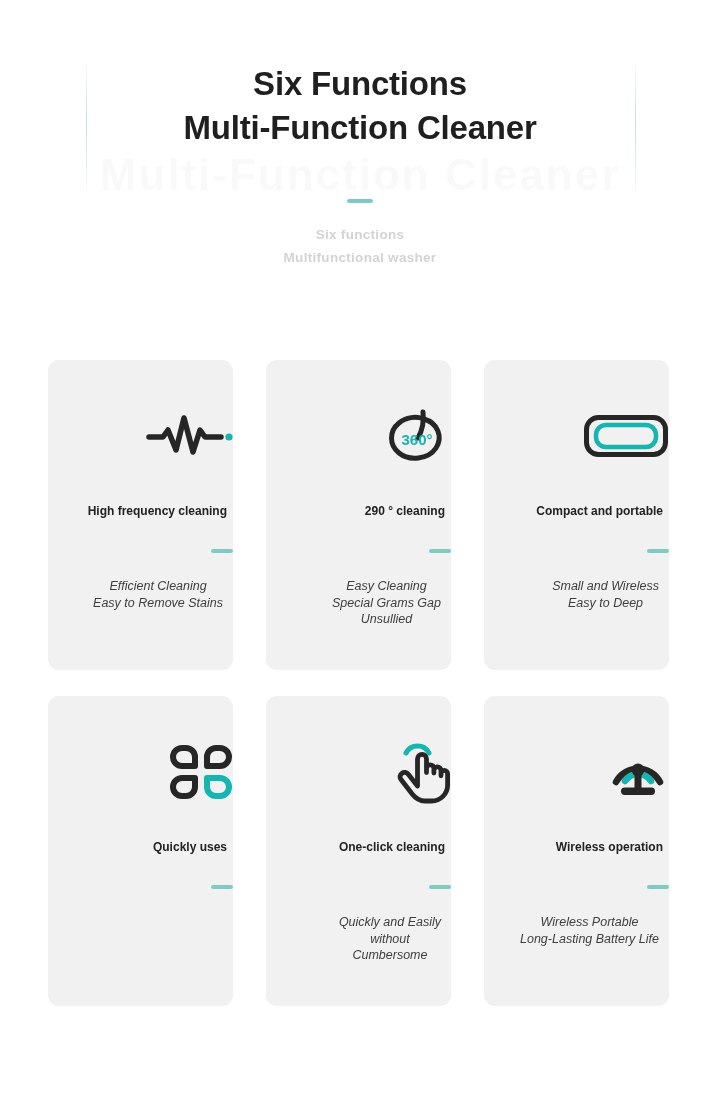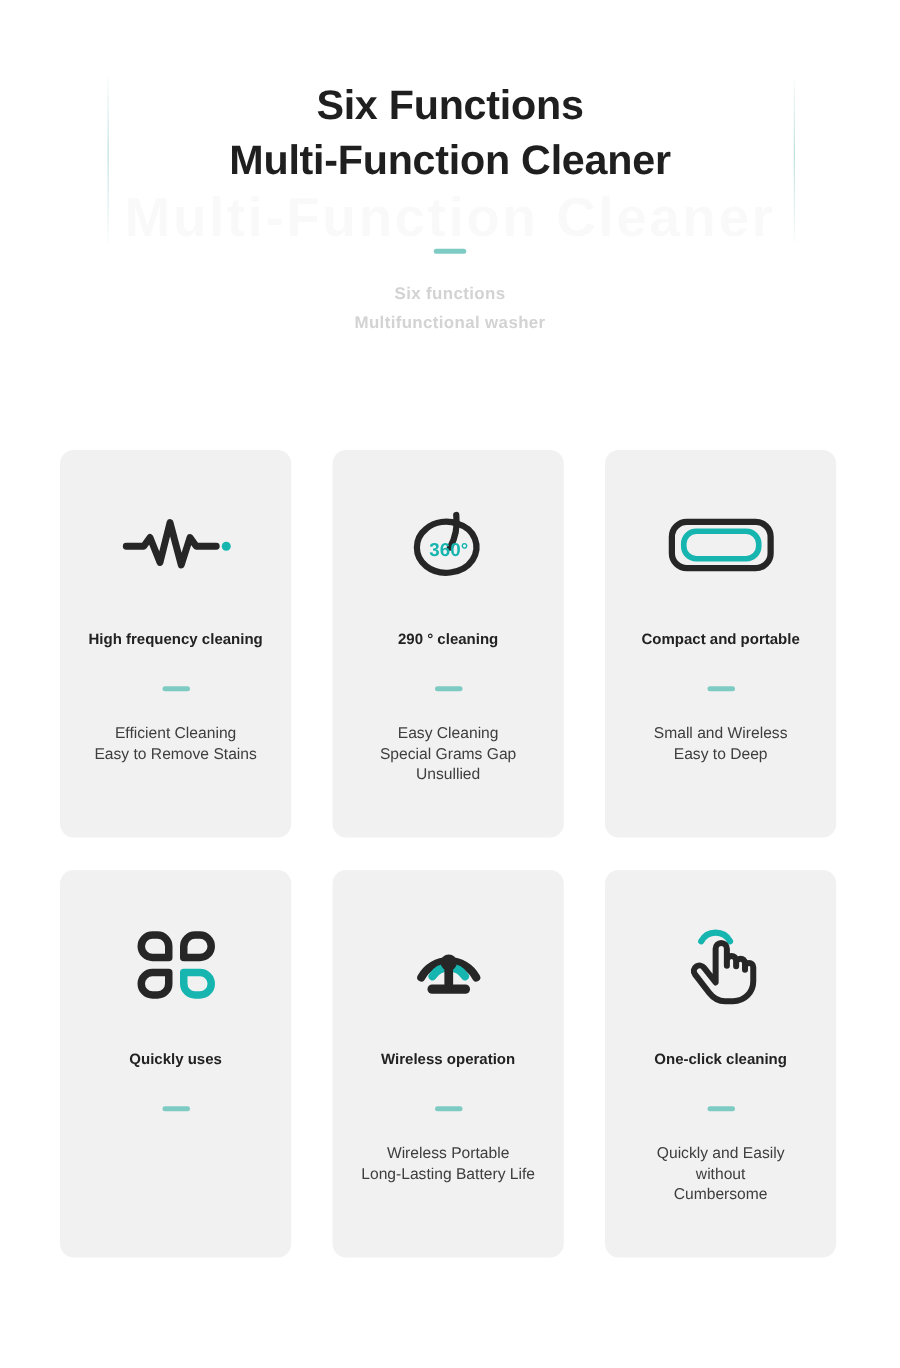--- a/index.html
+++ b/index.html
@@ -98,21 +98,21 @@
     grid-auto-rows: 310px;
     column-gap: 33px;
     row-gap: 26px;
   }
 
   .card {
     background: #f1f1f1;
     border-radius: 11px;
     display: flex;
     flex-direction: column;
-    align-items: center;
+    align-items: flex-end;
     padding-top: 38px;
     overflow: hidden;
   }
 
   .card-icon {
     height: 76px;
     display: flex;
     align-items: center;
     justify-content: center;
   }
@@ -136,20 +136,21 @@
     margin-top: 29px;
   }
 
   .card-desc {
     margin-top: 25px;
     font-size: 12.5px;
     color: #3e3e3e;
     text-align: center;
     line-height: 16.5px;
     padding: 0 10px;
+    font-style: italic;
   }
 
   .card-desc span { display: block; }
 
   
   .ink  { stroke: #262626; fill: none; }
   .teal { stroke: #16b5b0; fill: none; }
   .teal-fill { fill: #16b5b0; }
   .ink-fill  { fill: #262626; }
 </style>
@@ -235,38 +236,20 @@
 
           <path class="ink" stroke-width="6" stroke-linejoin="round" d="M38 26 V17 A9 9 0 0 1 47 8 H51 A9 9 0 0 1 51 26 Z"></path>
 
           <path class="ink" stroke-width="6" stroke-linejoin="round" d="M26 38 V47 A9 9 0 0 1 17 56 H13 A9 9 0 0 1 13 38 Z"></path>
 
           <path class="teal" stroke-width="6" stroke-linejoin="round" d="M38 38 H51 A9 9 0 0 1 51 56 H47 A9 9 0 0 1 38 47 Z"></path>
         </svg>
       </div>
       <div class="card-title">Quickly uses</div>
       <div class="card-divider"></div>
-    </div>
-
-    <div class="card">
-      <div class="card-icon">
-        <svg width="62" height="62" viewBox="0 0 62 62">
-          <path class="ink" stroke-width="6.5" stroke-linecap="round" d="M9 41 A25 25 0 0 1 53 41"></path>
-          <path class="teal" stroke-width="6.5" stroke-linecap="round" d="M18 40 A15.5 15.5 0 0 1 44 40"></path>
-          <circle class="ink-fill" cx="31" cy="29" r="6.5"></circle>
-          <rect class="ink-fill" x="27.5" y="29" width="7" height="22" rx="1"></rect>
-          <rect class="ink-fill" x="14" y="46.5" width="34" height="7.5" rx="3.7"></rect>
-        </svg>
-      </div>
-      <div class="card-title">Wireless operation</div>
-      <div class="card-divider"></div>
-      <div class="card-desc">
-        <span>Wireless Portable</span>
-        <span>Long-Lasting Battery Life</span>
-      </div>
     </div>
 
     <div class="card">
       <div class="card-icon">
         <svg width="58" height="66" viewBox="0 0 58 66">
           <path class="teal" stroke-width="5" stroke-linecap="round" d="M13 14 A13 13 0 0 1 36 14"></path>
           <path class="ink" stroke-width="4.8" stroke-linecap="round" stroke-linejoin="round" d="M24.5 20
                    C24.5 17.3 26.6 15.3 29 15.3
                    C31.4 15.3 33.5 17.3 33.5 20
                    V33.5
@@ -288,14 +271,32 @@
       </div>
       <div class="card-title">One-click cleaning</div>
       <div class="card-divider"></div>
       <div class="card-desc">
         <span>Quickly and Easily</span>
         <span>without</span>
         <span>Cumbersome</span>
       </div>
     </div>
 
+    <div class="card">
+      <div class="card-icon">
+        <svg width="62" height="62" viewBox="0 0 62 62">
+          <path class="ink" stroke-width="6.5" stroke-linecap="round" d="M9 41 A25 25 0 0 1 53 41"></path>
+          <path class="teal" stroke-width="6.5" stroke-linecap="round" d="M18 40 A15.5 15.5 0 0 1 44 40"></path>
+          <circle class="ink-fill" cx="31" cy="29" r="6.5"></circle>
+          <rect class="ink-fill" x="27.5" y="29" width="7" height="22" rx="1"></rect>
+          <rect class="ink-fill" x="14" y="46.5" width="34" height="7.5" rx="3.7"></rect>
+        </svg>
+      </div>
+      <div class="card-title">Wireless operation</div>
+      <div class="card-divider"></div>
+      <div class="card-desc">
+        <span>Wireless Portable</span>
+        <span>Long-Lasting Battery Life</span>
+      </div>
+    </div>
+
   </div>
 </div>
 
 </body></html>

